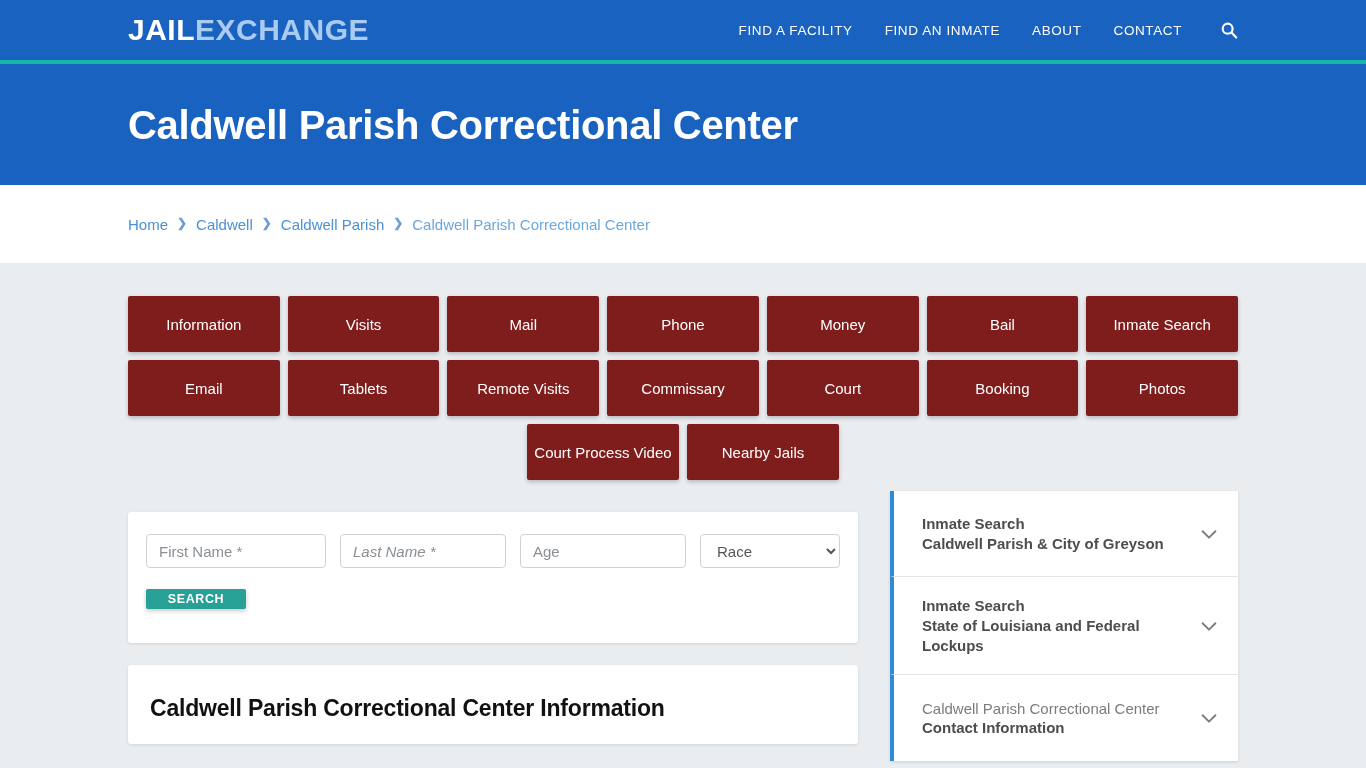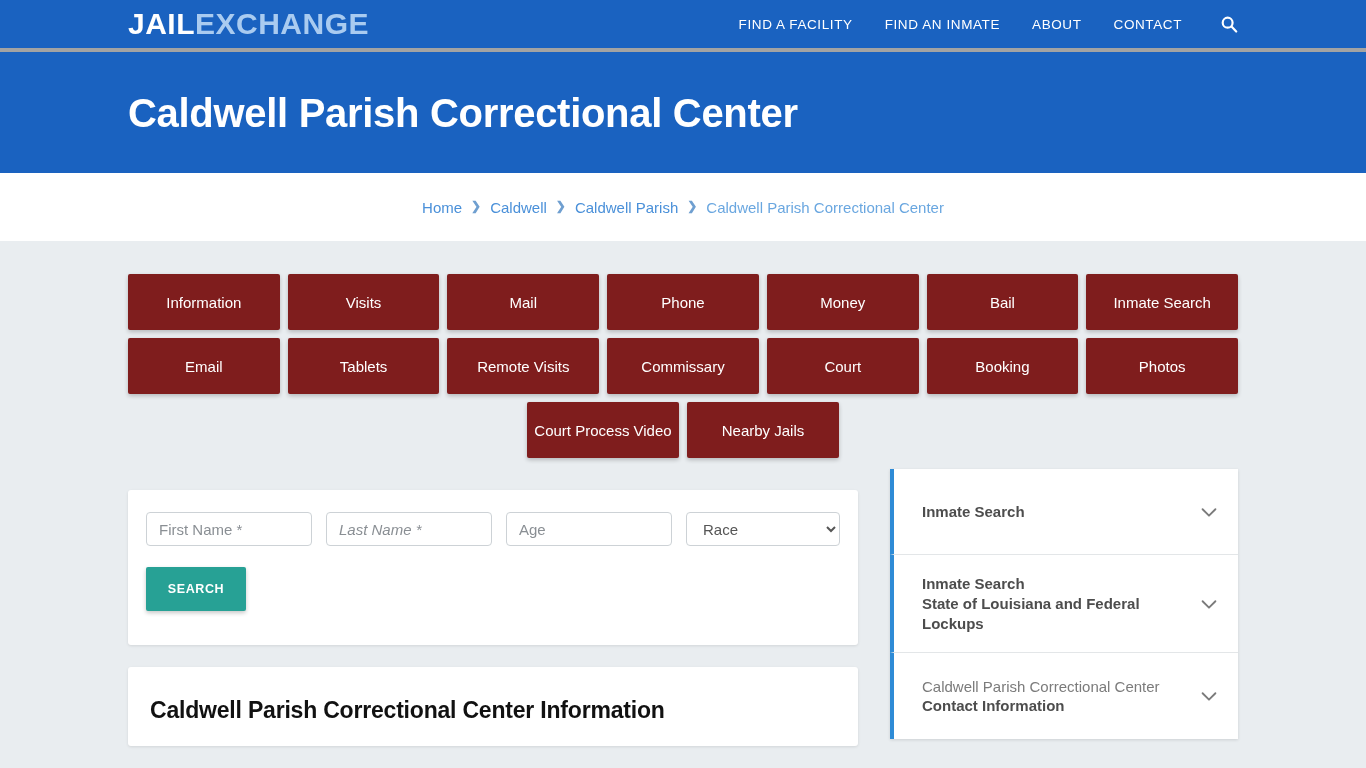--- a/index.html
+++ b/index.html
@@ -13,23 +13,23 @@
 
   body {
     font-family: "Liberation Sans", sans-serif;
     background: #e9edf0;
     color: #333;
     -webkit-font-smoothing: antialiased;
   }
 
   
   .navbar {
-    height: 52px;
+    height: 64px;
     background: #1a62c0;
-    border-bottom: 4px solid #a3a3a3;
+    border-bottom: 4px solid #14b8a6;
     display: flex;
     align-items: center;
     padding: 0 128px 0 128px;
     position: relative;
   }
 
   .brand {
     font-size: 30px;
     font-weight: bold;
     letter-spacing: 0.5px;
@@ -73,25 +73,24 @@
     color: #ffffff;
     font-size: 40px;
     font-weight: bold;
     letter-spacing: -0.3px;
     line-height: 1.1;
   }
 
   
   .breadcrumb-bar {
     background: #ffffff;
-    height: 68px;
+    height: 78px;
     display: flex;
     align-items: center;
     padding: 0 128px;
-    justify-content: center;
   }
   .breadcrumb {
     display: flex;
     align-items: center;
     font-size: 15px;
   }
   .breadcrumb a {
     color: #4a90d9;
     text-decoration: none;
     white-space: nowrap;
@@ -182,32 +181,32 @@
     border: 1px solid #cdd2d6;
     border-radius: 4px;
     padding: 0 12px;
     font-size: 15px;
     color: #555;
     font-family: "Liberation Sans", sans-serif;
     background: #ffffff;
     outline: none;
   }
   .form-row input::placeholder { color: #8a8f94; }
-  .f-first { width: 166px; }
+  .f-first { width: 180px; }
   .f-last  { width: 166px; font-style: italic; }
   .f-age   { width: 166px; }
   .f-race  { width: 164px; cursor: pointer; color: #555; }
 
   .search-submit {
     margin-top: 21px;
     background: #27a195;
     color: #ffffff;
     border: none;
     border-radius: 2px;
-    height: 44px;
+    height: 20px;
     width: 100px;
     font-size: 12.5px;
     font-weight: bold;
     letter-spacing: 0.6px;
     cursor: pointer;
     box-shadow: 0 2px 4px rgba(0,0,0,0.22);
     font-family: "Liberation Sans", sans-serif;
   }
 
   
@@ -354,20 +353,21 @@
         <h2>Caldwell Parish Correctional Center Information</h2>
       </div>
     </div>
 
     <div class="col-side">
       <div class="accordion">
 
         <div class="acc-item">
           <div class="acc-text">
             <div class="acc-line1">Inmate Search</div>
+            <div class="acc-line2">Caldwell Parish &amp; City of Greyson</div>
           </div>
           <span class="chevron">
             <svg viewBox="0 0 24 24" width="22" height="22" fill="none" stroke="currentColor" stroke-width="2" stroke-linecap="round" stroke-linejoin="round">
                 <polyline points="5,9 12,16 19,9"></polyline>
               </svg>
           </span>
         </div>
 
         <div class="acc-item">
           <div class="acc-text">

